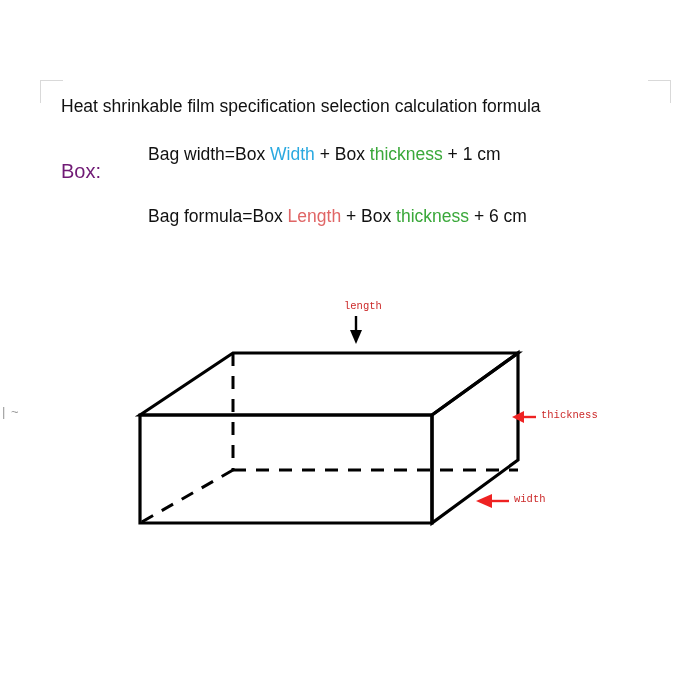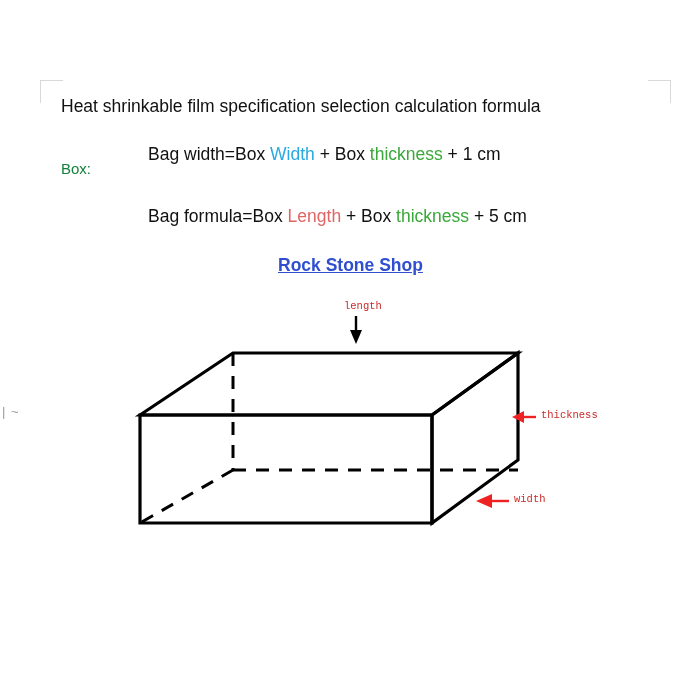--- a/index.html
+++ b/index.html
@@ -48,22 +48,22 @@
     top: 96px;
     font-size: 17.5px;
     color: #111111;
     white-space: nowrap;
   }
 
   .box-label {
     position: absolute;
     left: 61px;
     top: 160px;
-    font-size: 15px;
-    color: #15803d;
+    font-size: 20px;
+    color: #701a75;
   }
 
   .formula {
     position: absolute;
     font-size: 17.5px;
     color: #111111;
     white-space: nowrap;
   }
   .formula.f1 { left: 148px; top: 144px; }
   .formula.f2 { left: 148px; top: 206px; }
@@ -114,24 +114,23 @@
 
   <div class="heading">Heat shrinkable film specification selection calculation formula</div>
 
   <div class="box-label">Box:</div>
 
   <div class="formula f1">
     <span>Bag width=Box </span><span class="w-blue">Width</span><span> + Box </span><span class="w-green">thickness</span><span> + 1 cm</span>
   </div>
 
   <div class="formula f2">
-    <span>Bag formula=Box </span><span class="w-red">Length</span><span> + Box </span><span class="w-green">thickness</span><span> + 5 cm</span>
+    <span>Bag formula=Box </span><span class="w-red">Length</span><span> + Box </span><span class="w-green">thickness</span><span> + 6 cm</span>
   </div>
 
-  <a class="shop-link" href="#">Rock Stone Shop</a>
 
   <div class="diagram">
 
     <svg width="685" height="280" viewBox="0 0 685 280">
 
       <polygon points="140,135 140,243 432,243 432,135" fill="none" stroke="#000000" stroke-width="3.2"></polygon>
 
       <polygon points="140,135 233,73 518,73 432,135" fill="none" stroke="#000000" stroke-width="3.2"></polygon>
 
       <polygon points="432,135 518,73 518,180 432,243" fill="none" stroke="#000000" stroke-width="3.2"></polygon>

